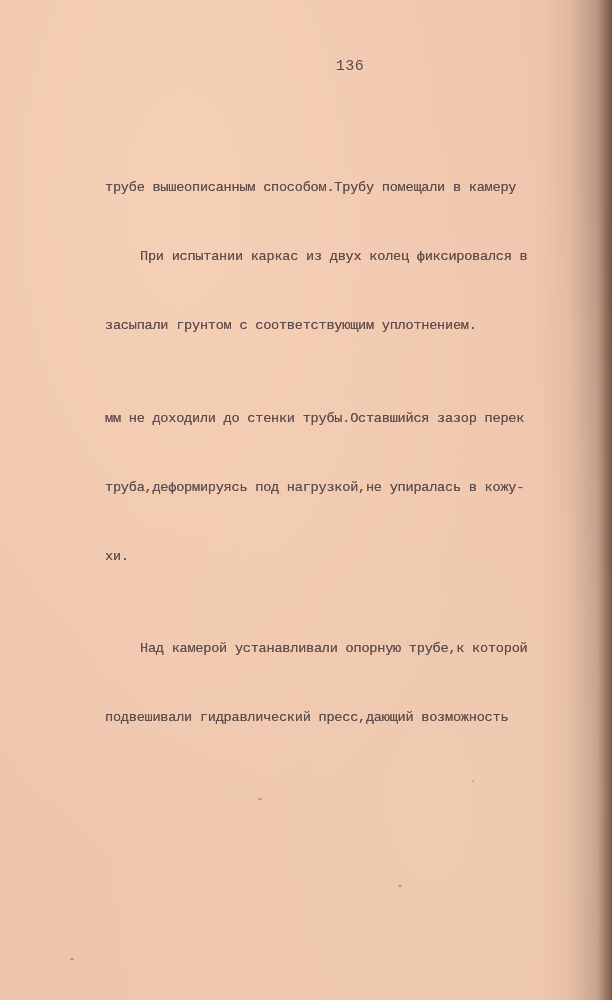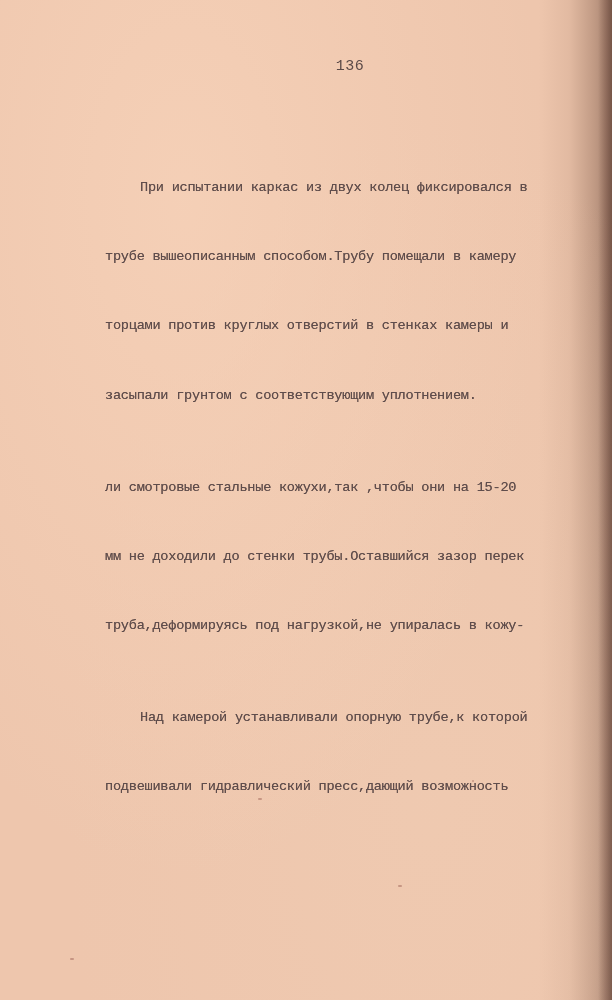--- a/index.html
+++ b/index.html
@@ -74,28 +74,27 @@
   </style>
 </head>
 <body>
 
 <div class="page">
 
   <div class="page-number">136</div>
 
   <div class="body-text">
     
+    <span class="line">трубе вышеописанным способом.Трубу помещали в камеру</span>
     <span class="line indent">При испытании каркас из двух колец фиксировался в</span>
-    <span class="line">трубе вышеописанным способом.Трубу помещали в камеру</span>
-    <span class="line">торцами против круглых отверстий в стенках камеры и</span>
     <span class="line">засыпали грунтом с соответствующим уплотнением.</span>
     
-    <span class="line">ли смотровые стальные кожухи,так ,чтобы они на 15-20</span>
     <span class="line">мм не доходили до стенки трубы.Оставшийся зазор перек</span>
     <span class="line">труба,деформируясь под нагрузкой,не упиралась в кожу-</span>
+    <span class="line">хи.</span>
     
     <span class="line indent">Над камерой устанавливали опорную трубе,к которой</span>
     <span class="line">подвешивали гидравлический пресс,дающий возможность</span>
     
     
     
     
     
     
     

